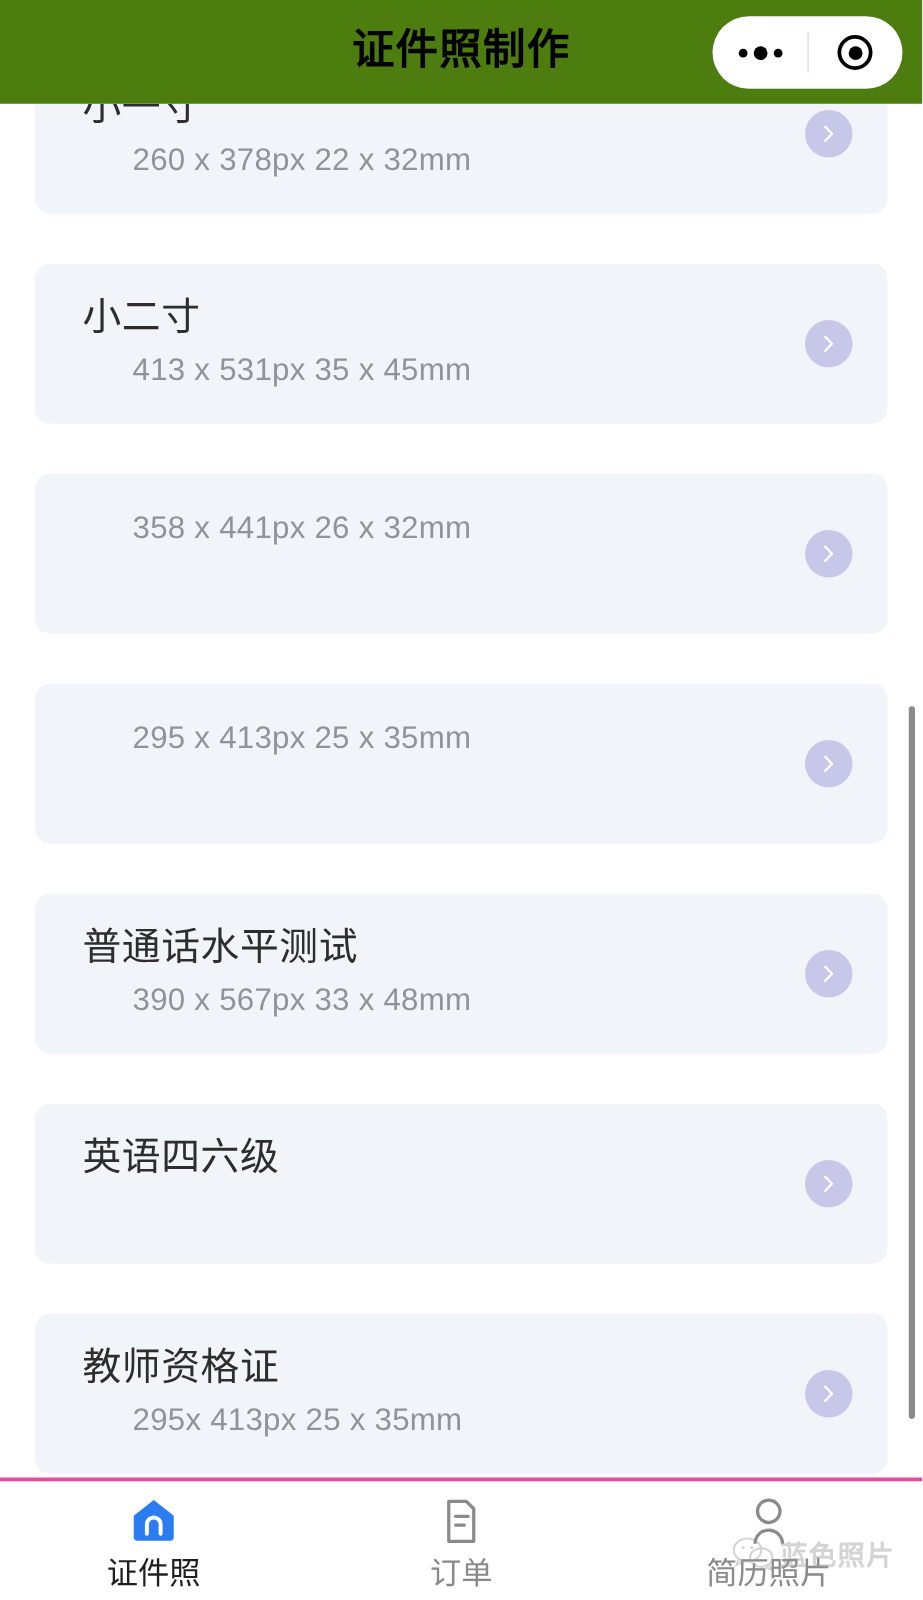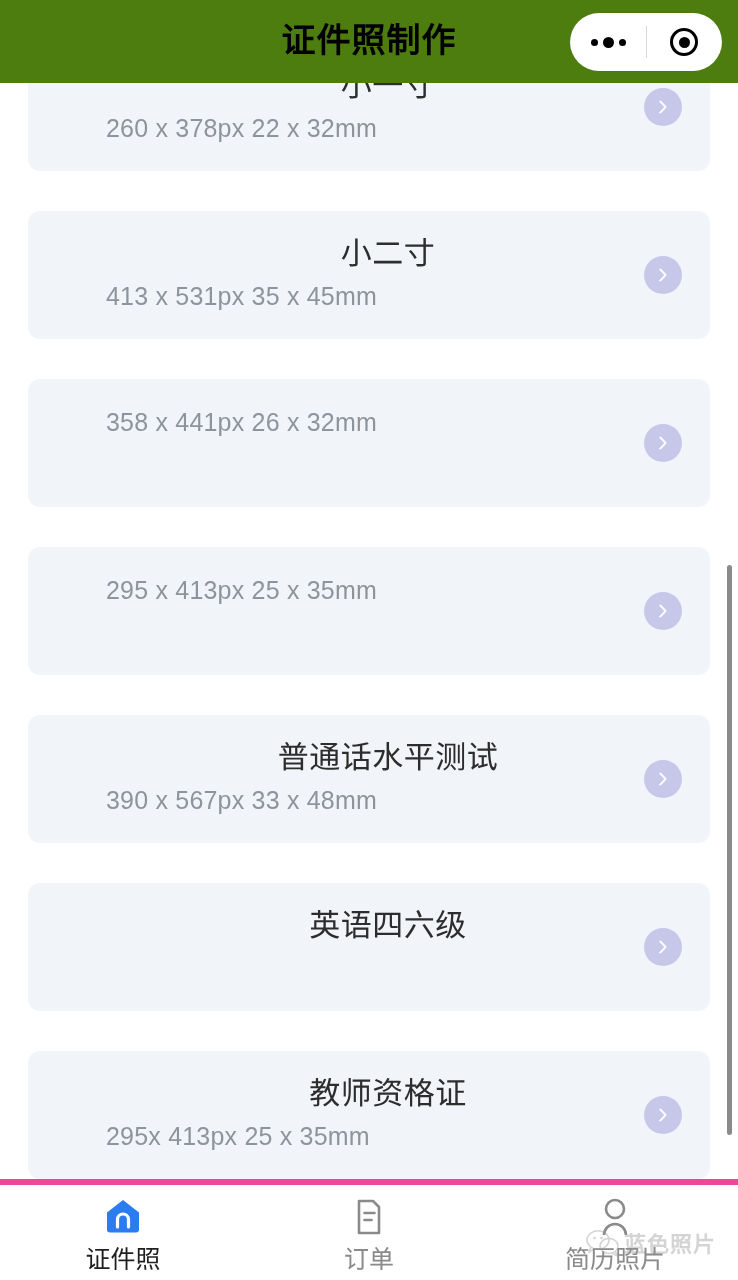--- a/index.html
+++ b/index.html
@@ -128,21 +128,20 @@
     background: #f1f4f8;
     border-radius: 12px;
     box-sizing: border-box;
     padding: 22px 0 0 38px;
   }
   .card-title {
     font-size: 31px;
     color: #2d2d2d;
     line-height: 42px;
     letter-spacing: 0.5px;
-    text-align: center;
   }
   .card-sub {
     font-size: 25px;
     color: #8e949b;
     line-height: 36px;
     margin-top: 3px;
     letter-spacing: 0.2px;
     margin-left: 40px;
   }
   .chevron-btn {
@@ -173,21 +172,21 @@
   }
 
   
   .tabbar {
     position: absolute;
     left: 0;
     bottom: 0;
     width: 738px;
     height: 95px;
     background: #ffffff;
-    border-top: 6px solid #ec4899;
+    border-top: 3px solid #ec4899;
     display: flex;
     z-index: 20;
   }
   .tab {
     flex: 1;
     display: flex;
     flex-direction: column;
     align-items: center;
     justify-content: center;
     gap: 4px;

